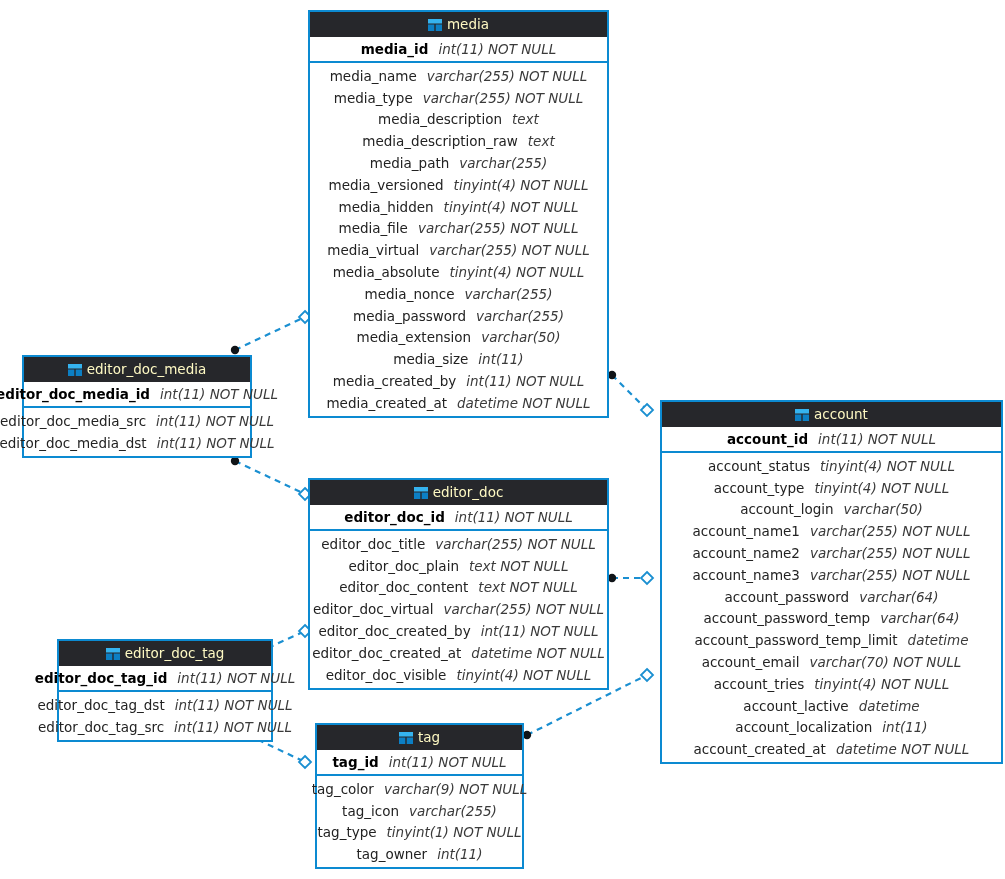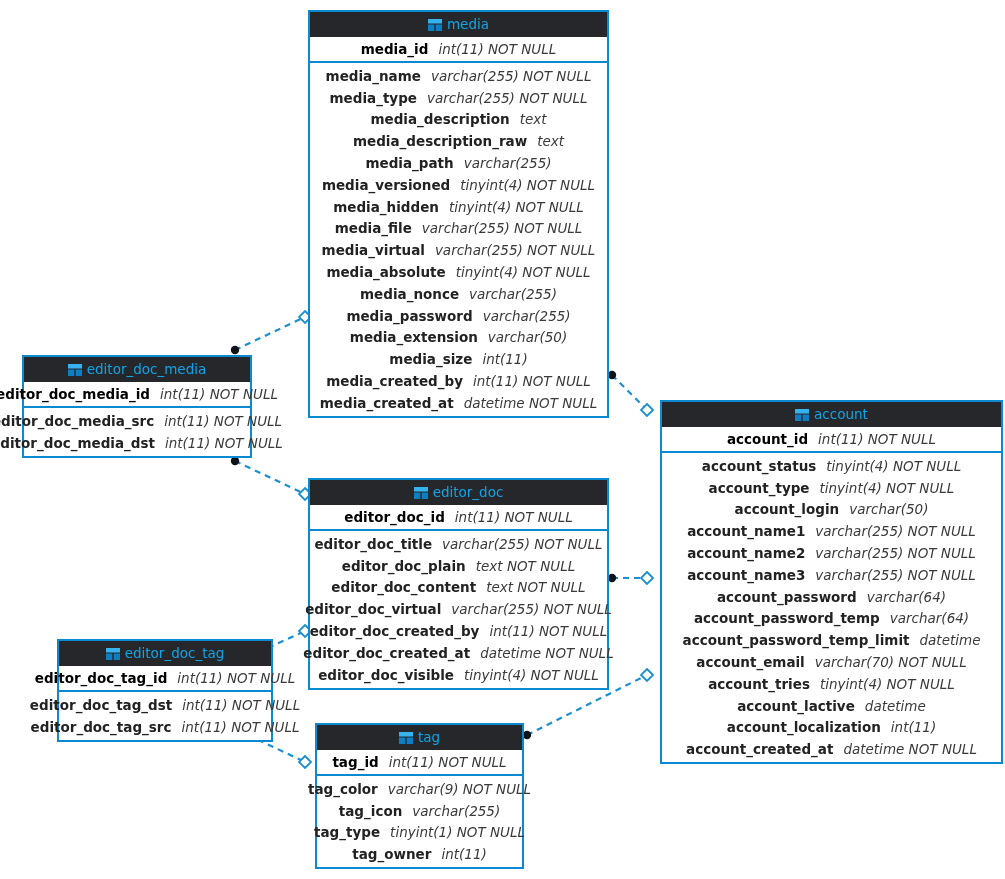--- a/index.html
+++ b/index.html
@@ -25,21 +25,21 @@
   }
   .entity {
     position: absolute;
     box-sizing: border-box;
     border: 2px solid #0c8ad1;
     background: #ffffff;
     z-index: 2;
   }
   .entity-header {
     background: #26272b;
-    color: #0ea5e9;
+    color: #fef9c3;
     height: 25px;
     line-height: 25px;
     text-align: center;
     font-size: 13.5px;
     white-space: nowrap;
     position: relative;
   }
   .entity-header .tbl-icon {
     display: inline-block;
     vertical-align: -2px;
@@ -55,21 +55,20 @@
     box-sizing: border-box;
     height: 21.8px;
     padding: 0 6px;
     font-size: 13.5px;
     color: #222;
     white-space: nowrap;
   }
   .field .fname {
     text-align: left;
     padding-right: 10px;
-    font-weight: bold;
   }
   .field .ftype {
     text-align: right;
     color: #3a3a3a;
     font-style: italic;
   }
   .pk-row .field {
     height: 24px;
   }
   .pk-row .fname {

